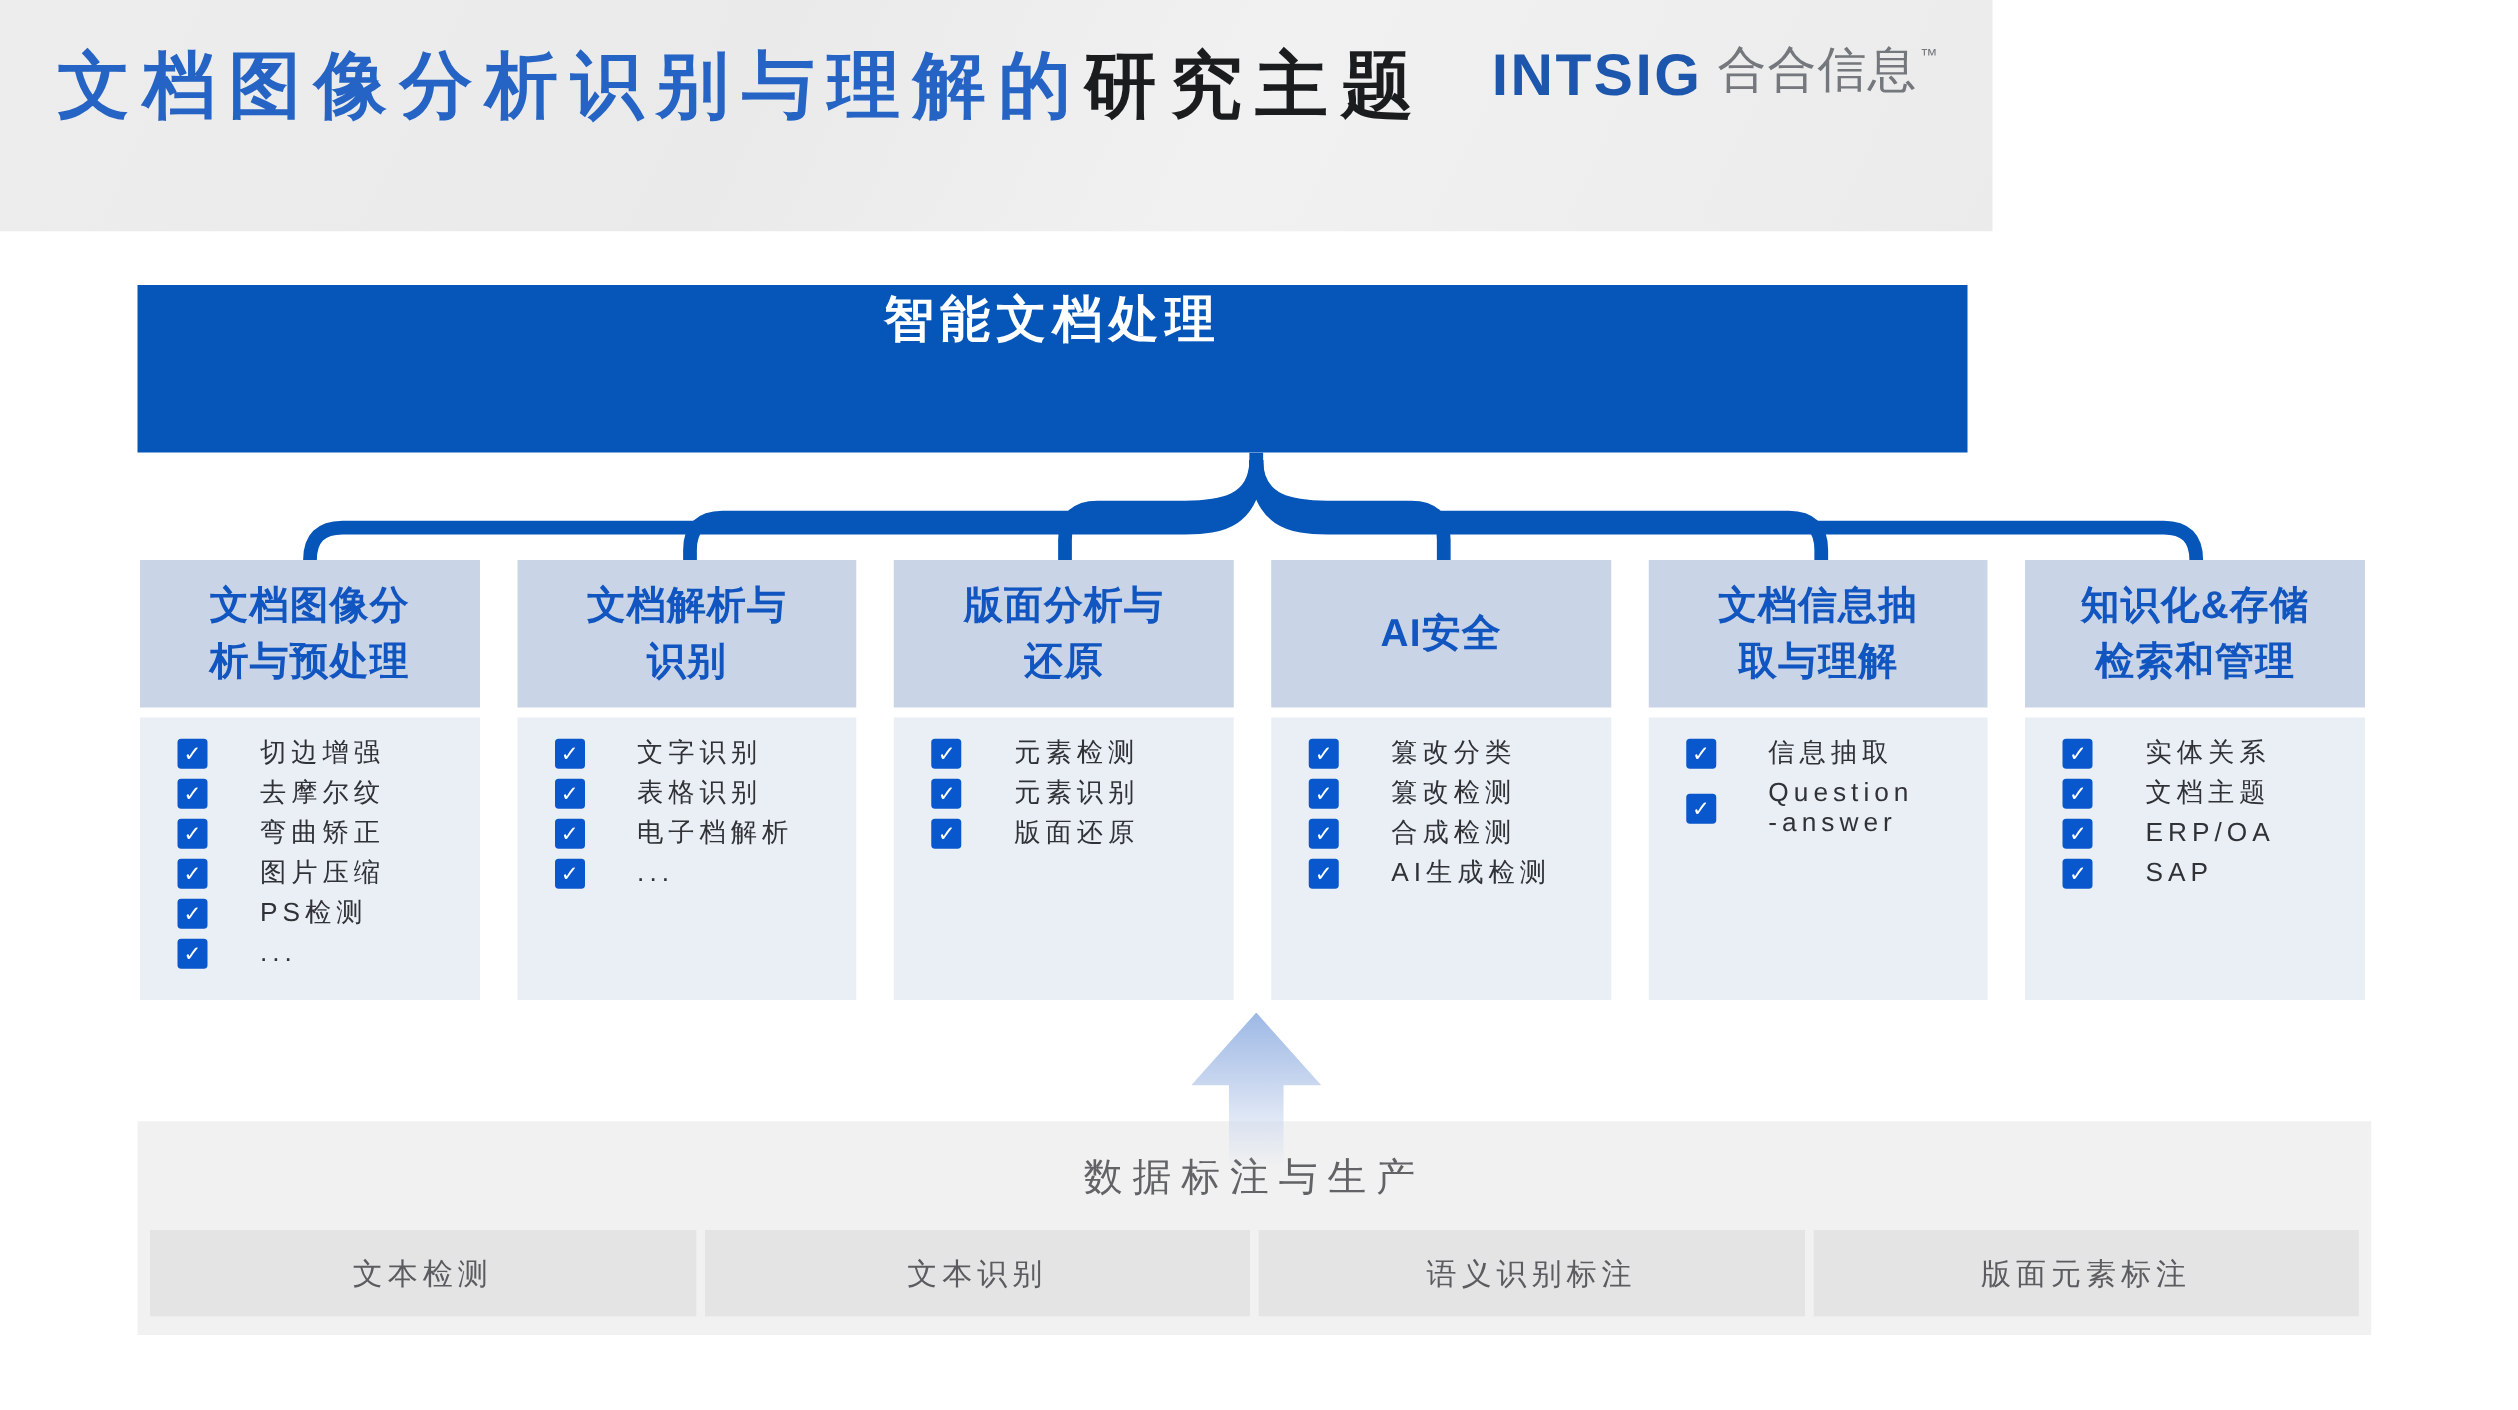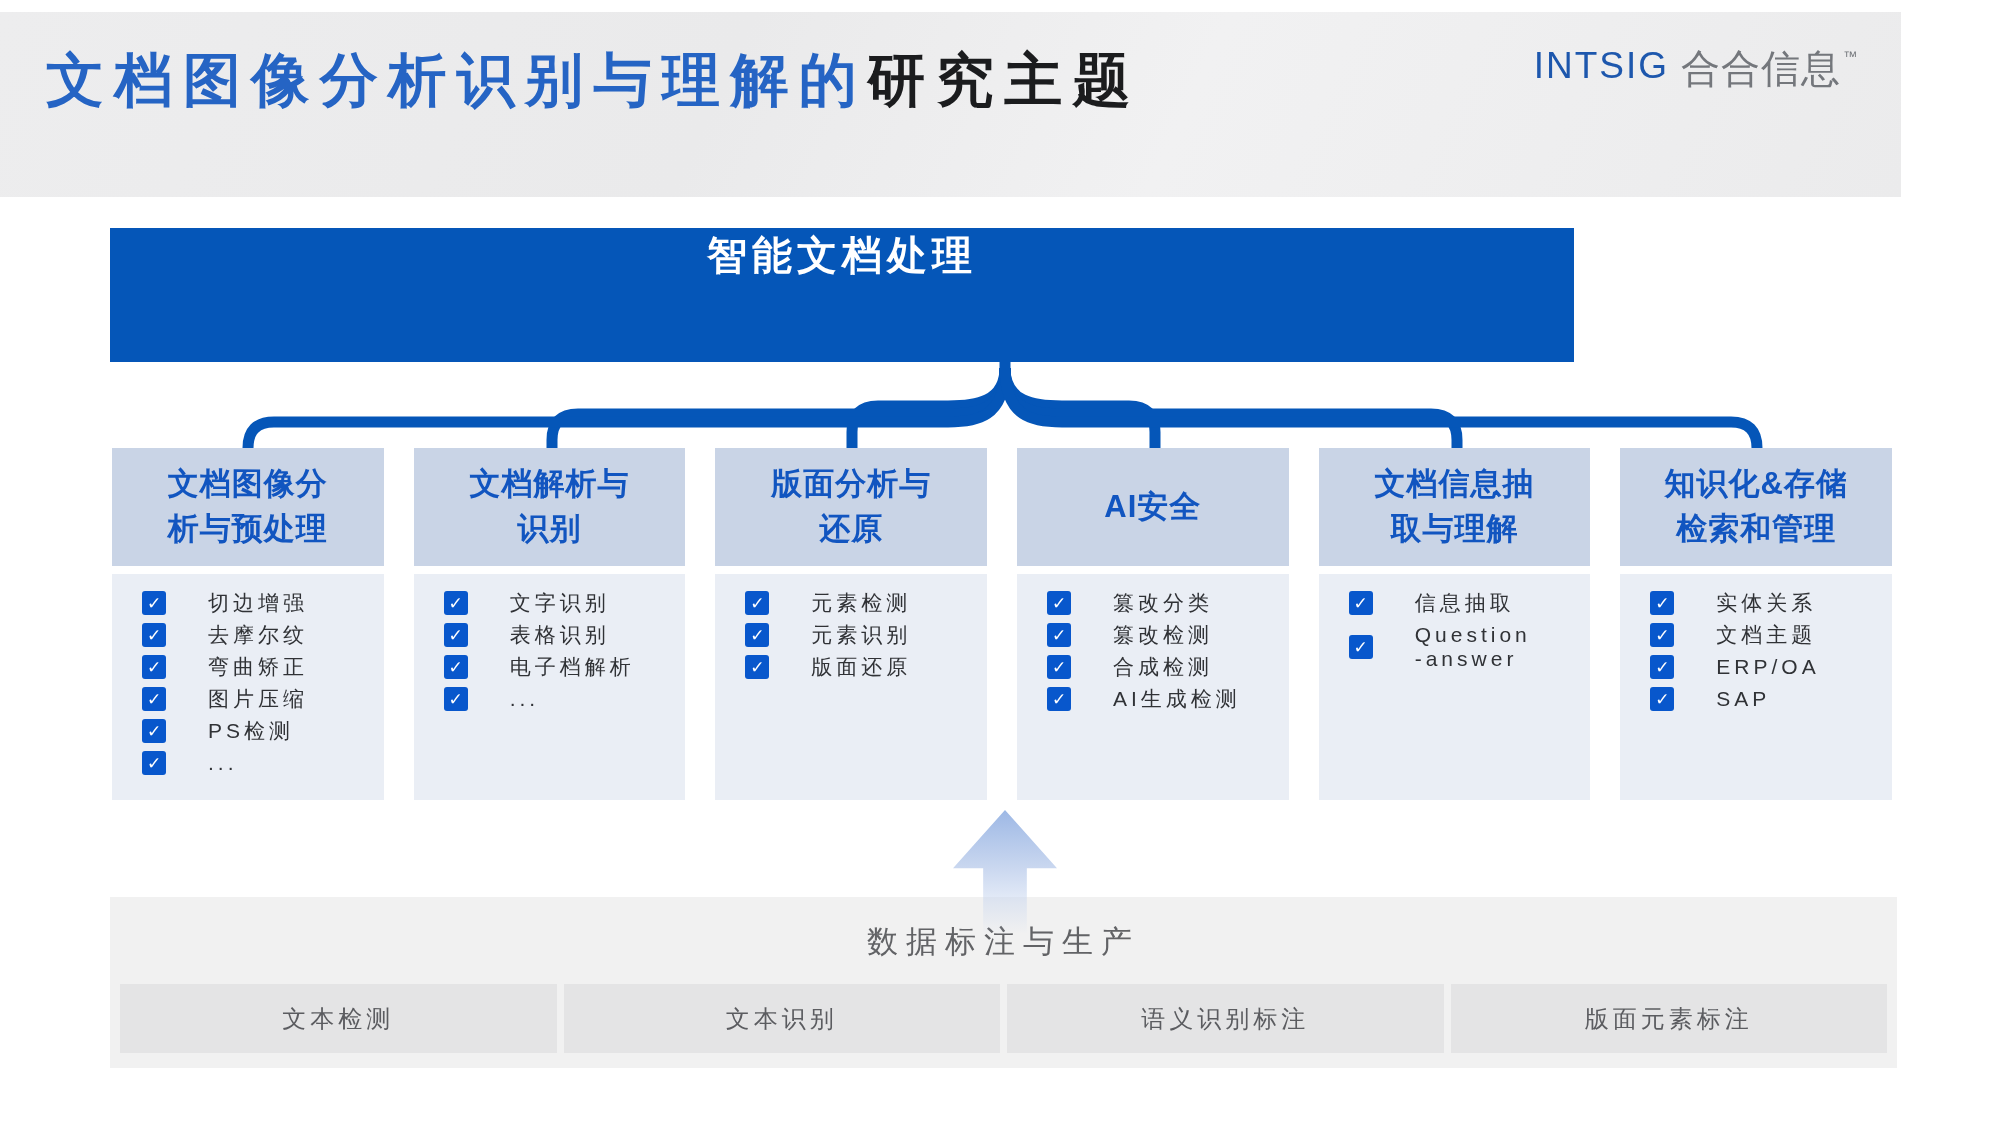--- a/index.html
+++ b/index.html
@@ -10,32 +10,32 @@
     --logo-blue:#1d57ad; --logo-gray:#74777c; --arrow-top:#9db8e5;
   }
   *{margin:0;padding:0;box-sizing:border-box;}
   html,body{background:#ffffff;}
   .page{
     position:relative;width:2014px;height:1128px;overflow:hidden;background:#ffffff;
     font-family:"Liberation Sans","DejaVu Sans",sans-serif;
   }
   
   .hdr{
-    position:absolute;top:12px;left:0;width:1901px;height:185px;
+    position:absolute;top:0;left:0;width:1594px;height:185px;
     background:linear-gradient(115deg,#ededee 0%,#eaeaeb 38%,#f1f1f2 62%,#ebebec 100%);
     padding-left:20px;
   }
   .page-title{
     position:absolute;left:46px;top:30px;font-size:58px;font-weight:700;
     letter-spacing:0.18em;white-space:nowrap;
   }
   .page-title .t-blue{color:var(--title-blue);}
   .page-title .t-black{color:var(--title-black);}
   .logo{position:absolute;right:44px;top:34px;display:flex;align-items:flex-start;white-space:nowrap;}
-  .logo .latin{color:var(--logo-blue);font-size:37px;font-weight:400;letter-spacing:2px;line-height:1.1;text-align:right;}
+  .logo .latin{color:var(--logo-blue);font-size:47px;font-weight:700;letter-spacing:2px;line-height:1.1;text-align:right;}
   .logo .cjk{color:var(--logo-gray);font-size:39px;font-weight:500;margin-left:12px;letter-spacing:1px;line-height:1.2;}
   .logo .tm{color:var(--logo-gray);font-size:14px;margin-left:2px;margin-top:2px;}
   
   .root-box{
     position:absolute;left:110px;top:228px;width:1464px;height:134px;
     background:var(--accent);display:flex;align-items:flex-start;justify-content:center;
   }
   .root-box .lbl{color:#ffffff;font-size:40px;font-weight:700;letter-spacing:5px;}
   
   .connectors{position:absolute;left:0;top:362px;width:2014px;height:90px;}

